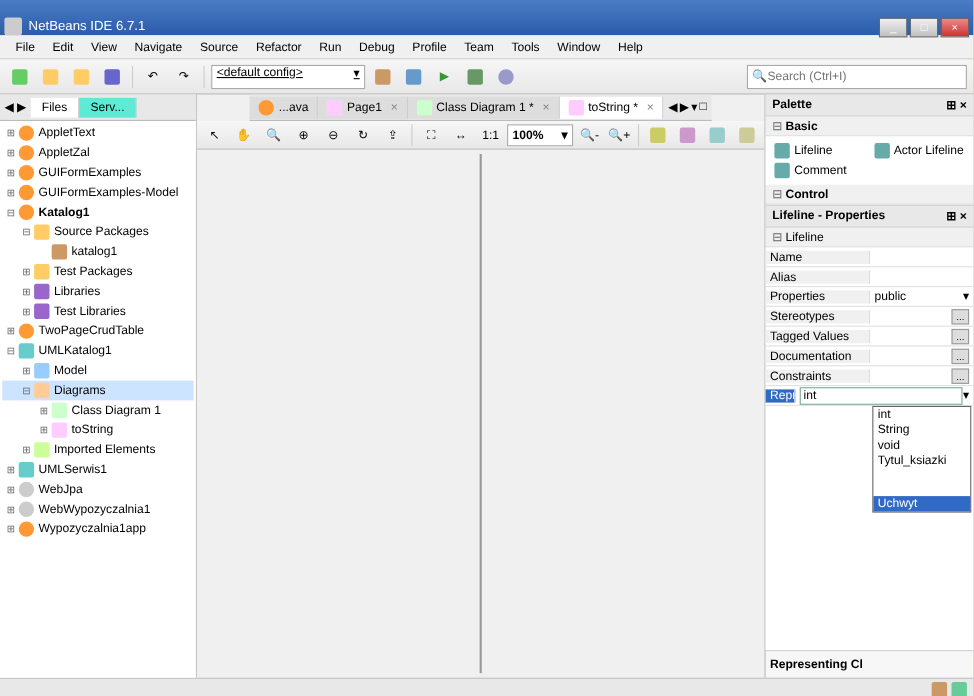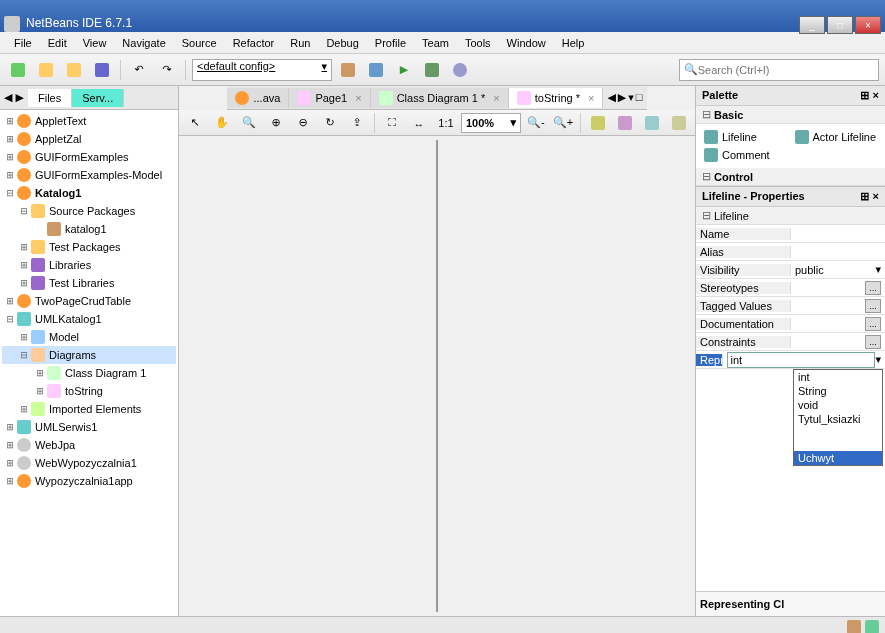--- a/index.html
+++ b/index.html
@@ -460,21 +460,21 @@
               <span></span>
             </div>
           </div>
           <div class="prop-row">
             <div class="plabel">Alias</div>
             <div class="pvalue">
               <span></span>
             </div>
           </div>
           <div class="prop-row">
-            <div class="plabel">Visibility</div>
+            <div class="plabel">Properties</div>
             <div class="pvalue">
               <span>public</span>
               <span style="margin-left:auto">▾</span>
             </div>
           </div>
           <div class="prop-row">
             <div class="plabel">Stereotypes</div>
             <div class="pvalue">
               <span></span>
               <span class="pbtn">...</span>

